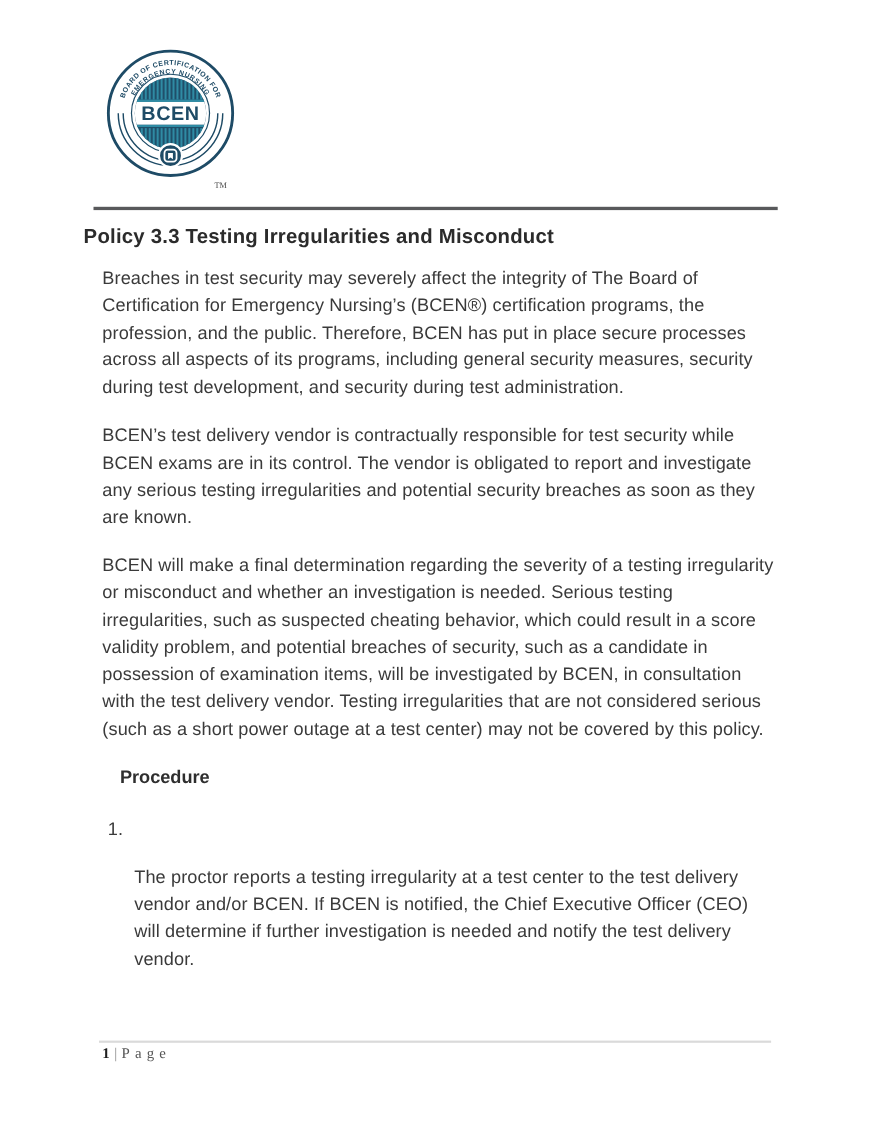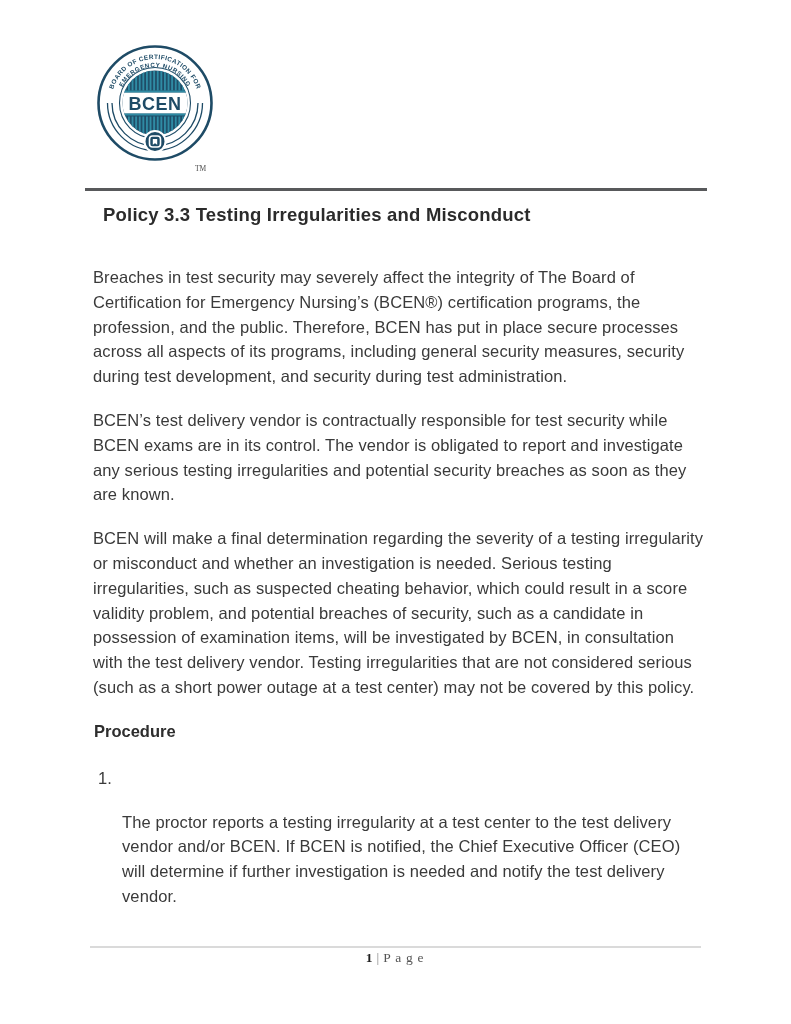--- a/index.html
+++ b/index.html
@@ -21,43 +21,43 @@
   .title-divider {
     position: absolute;
     left: 85px;
     top: 188px;
     width: 622px;
     height: 3px;
     background: #58595b;
   }
   .doc-title {
     position: absolute;
-    left: 103px;
+    left: 76px;
     top: 204px;
     margin: 0;
     font-size: 18.5px;
     font-weight: 700;
     color: #2b2b2b;
     letter-spacing: 0.2px;
   }
   .content {
     position: absolute;
     left: 93px;
-    top: 265px;
+    top: 241px;
     width: 614px;
   }
   .body-par {
     margin: 0 0 19px 0;
     font-size: 16.5px;
     line-height: 24.8px;
     color: #3a3a3a;
     letter-spacing: 0.1px;
   }
   .procedure-heading {
-    margin: 6px 0 0 1px;
+    margin: 6px 0 0 16px;
     font-size: 16.5px;
     line-height: 24.8px;
     font-weight: 700;
     color: #2e2e2e;
   }
   .proc-list {
     list-style: none;
     margin: 22px 0 0 0;
     padding: 0;
   }
@@ -80,21 +80,21 @@
     top: 946px;
     width: 611px;
     height: 2px;
     background: #dadada;
   }
   .page-footer {
     position: absolute;
     left: 93px;
     top: 950px;
     width: 608px;
-    text-align: center;
+    text-align: left;
     font-family: "Liberation Serif", serif;
     font-size: 13.5px;
     color: #555555;
   }
   .f-num { font-weight: 700; color: #1f1f1f; }
   .f-sep { color: #8a8a8a; margin: 0 4px; }
   .f-word { letter-spacing: 0.35em; color: #555555; }
 </style>
 </head>
 <body>

